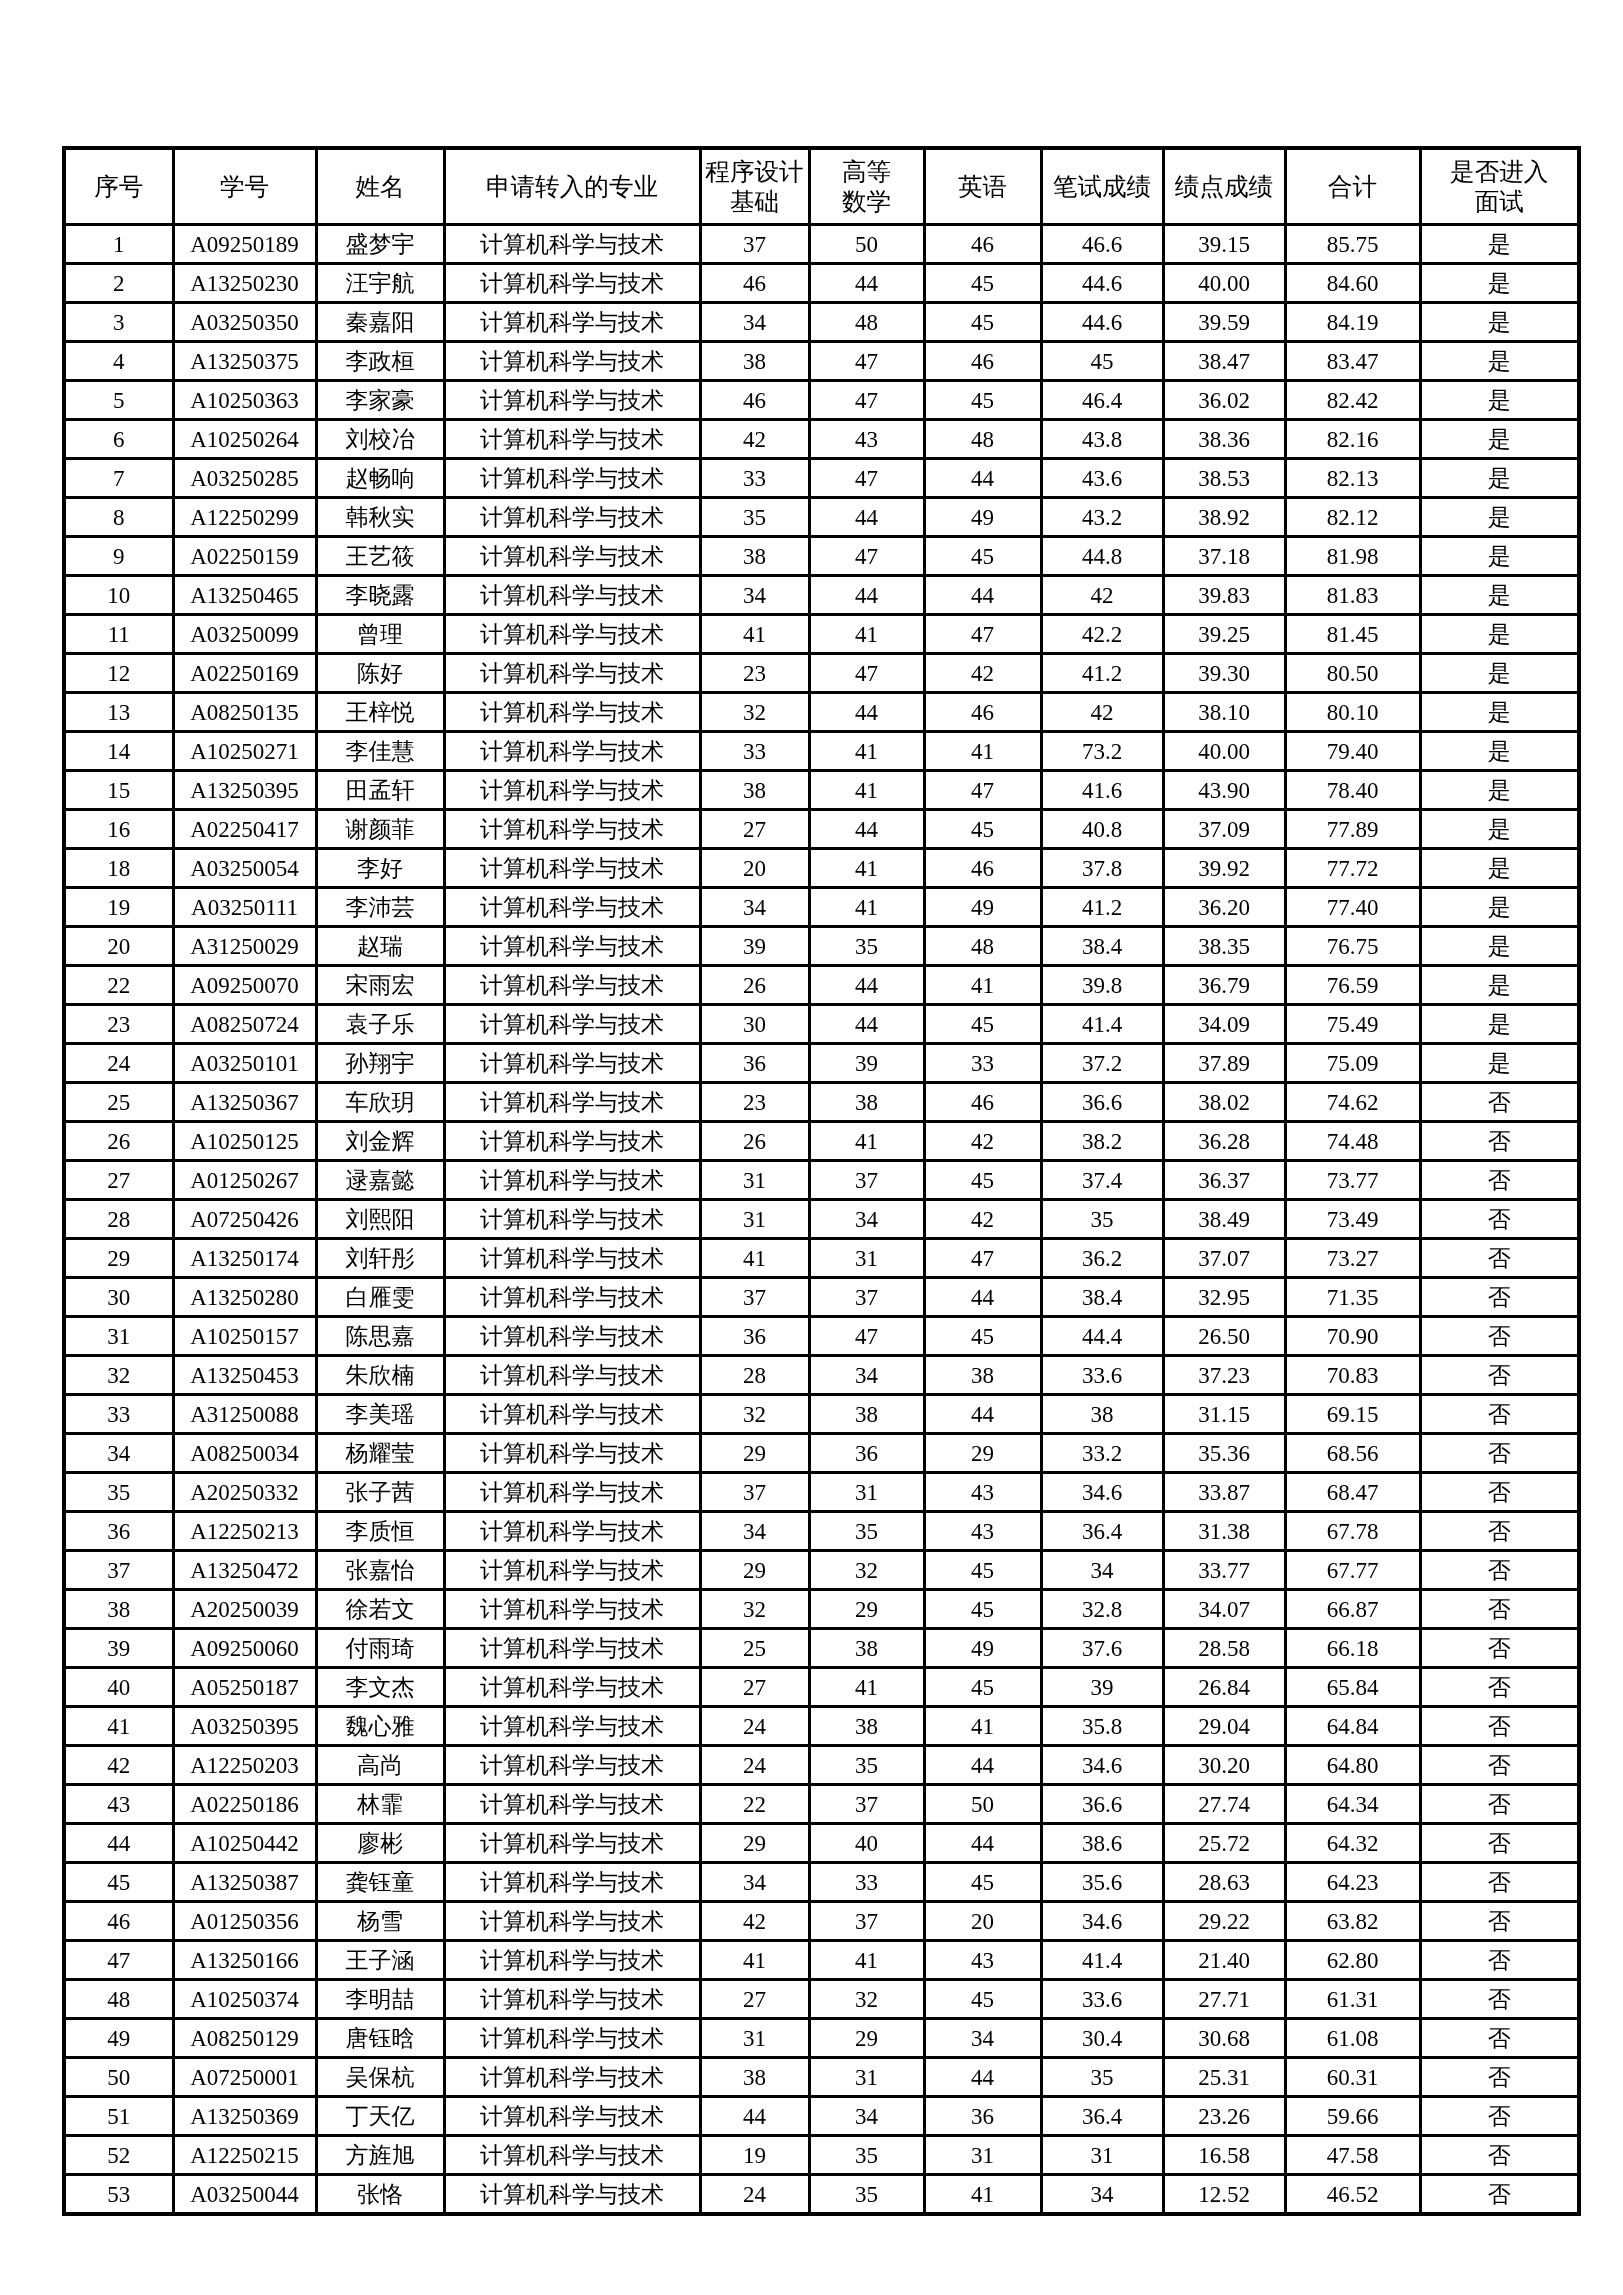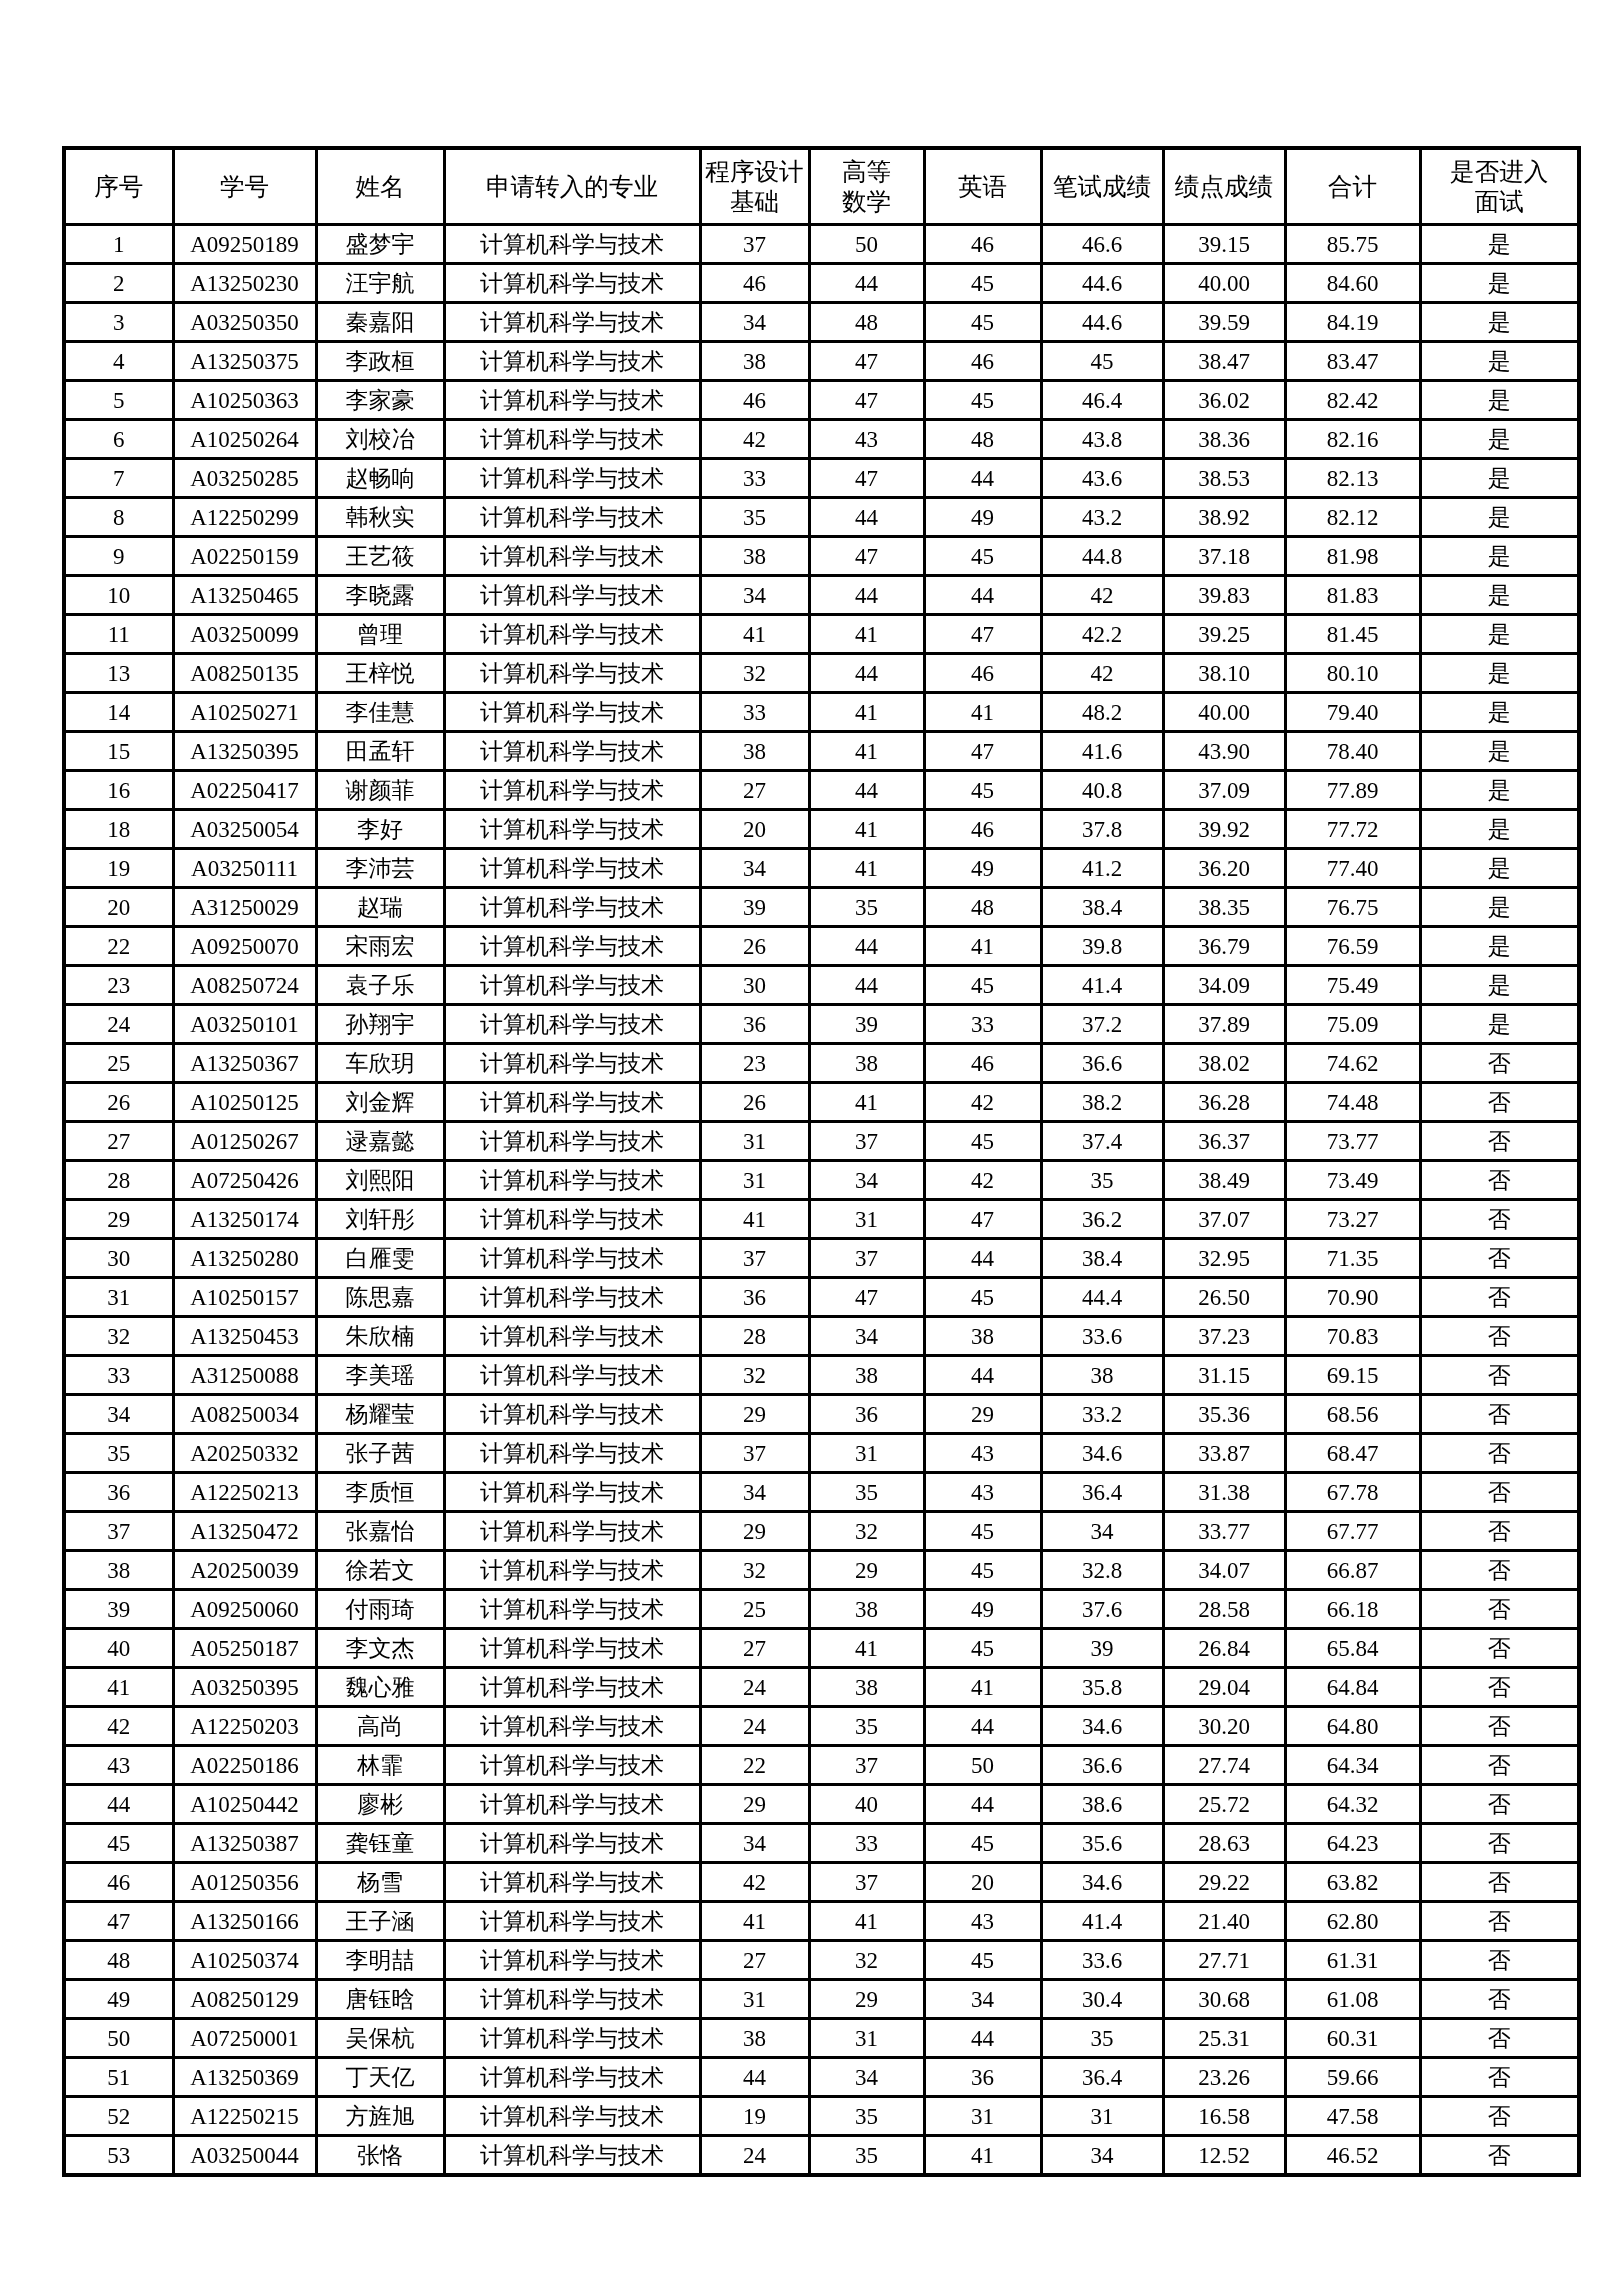--- a/index.html
+++ b/index.html
@@ -219,41 +219,54 @@
           <td>计算机科学与技术</td>
           <td>41</td>
           <td>41</td>
           <td>47</td>
           <td>42.2</td>
           <td>39.25</td>
           <td>81.45</td>
           <td>是</td>
         </tr>
         <tr>
+          <td>12</td>
+          <td>A02250169</td>
+          <td>陈好</td>
+          <td>计算机科学与技术</td>
+          <td>23</td>
+          <td>47</td>
+          <td>42</td>
+          <td>41.2</td>
+          <td>39.30</td>
+          <td>80.50</td>
+          <td>是</td>
+        </tr>
+        <tr>
           <td>13</td>
           <td>A08250135</td>
           <td>王梓悦</td>
           <td>计算机科学与技术</td>
           <td>32</td>
           <td>44</td>
           <td>46</td>
           <td>42</td>
           <td>38.10</td>
           <td>80.10</td>
           <td>是</td>
         </tr>
         <tr>
           <td>14</td>
           <td>A10250271</td>
           <td>李佳慧</td>
           <td>计算机科学与技术</td>
           <td>33</td>
           <td>41</td>
           <td>41</td>
-          <td>48.2</td>
+          <td>73.2</td>
           <td>40.00</td>
           <td>79.40</td>
           <td>是</td>
         </tr>
         <tr>
           <td>15</td>
           <td>A13250395</td>
           <td>田孟轩</td>
           <td>计算机科学与技术</td>
           <td>38</td>

